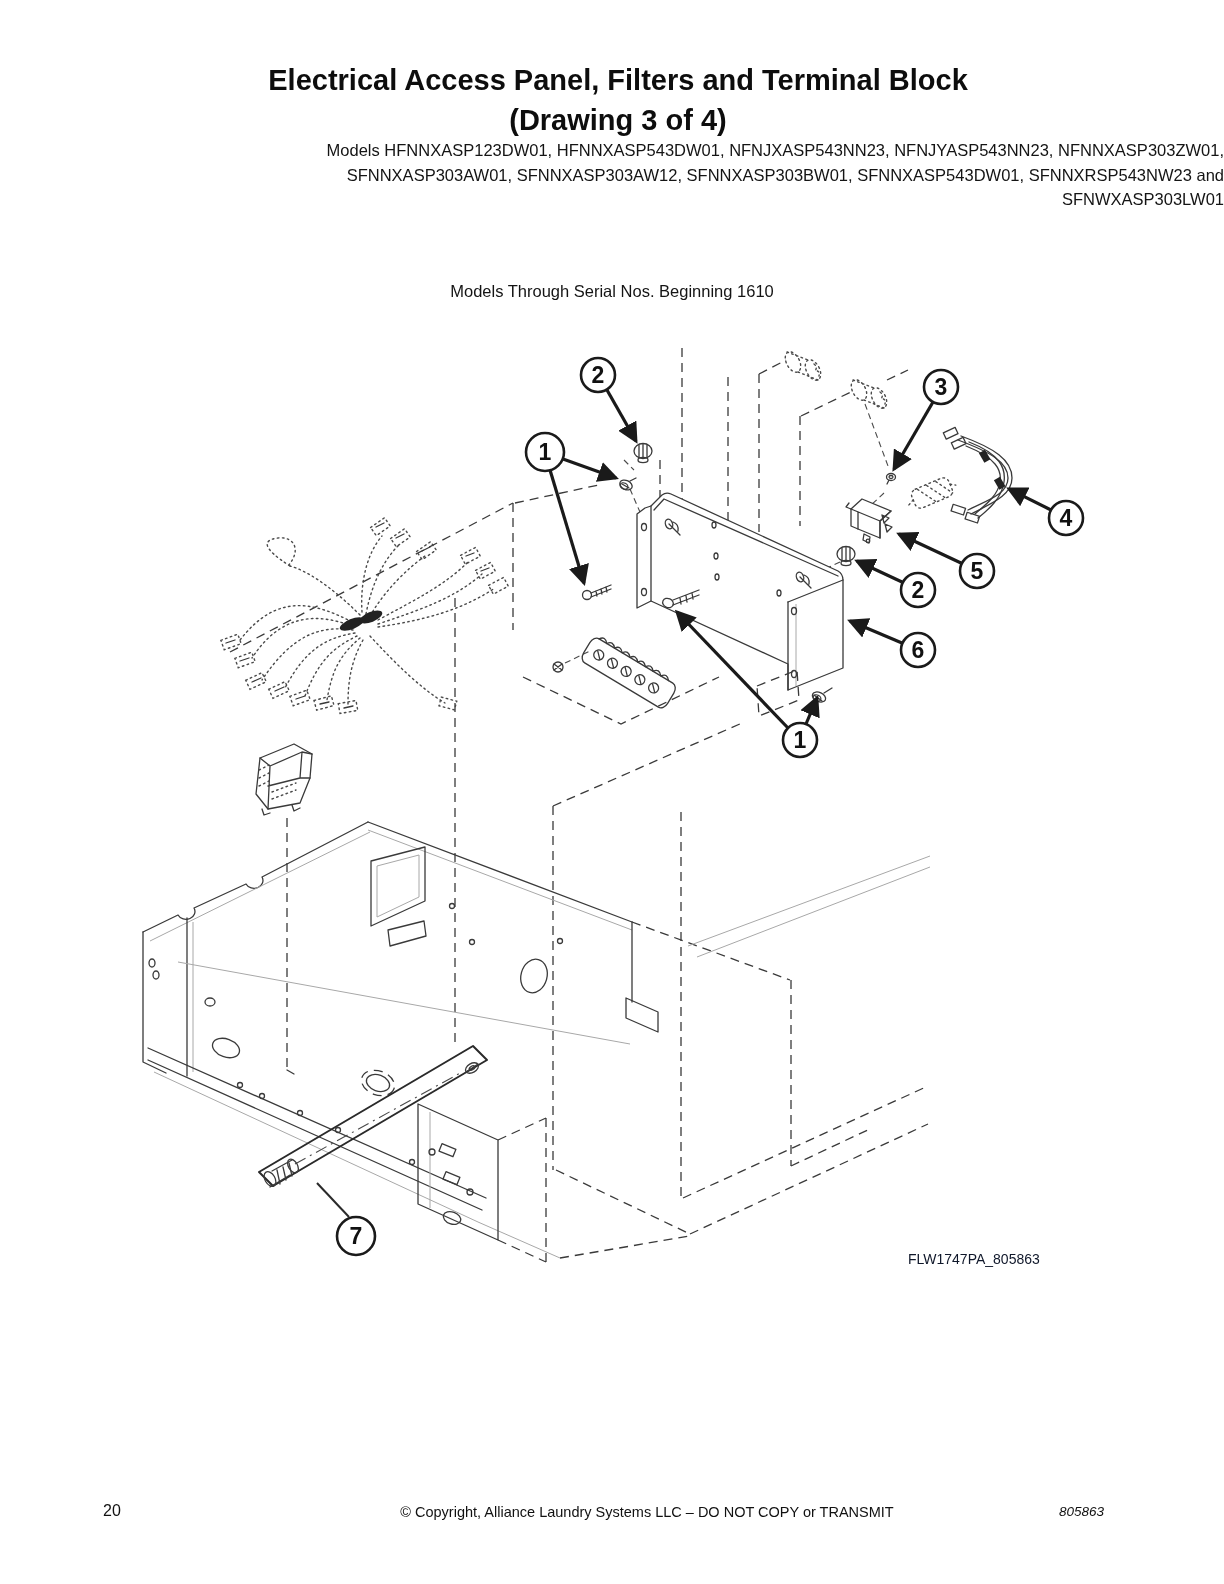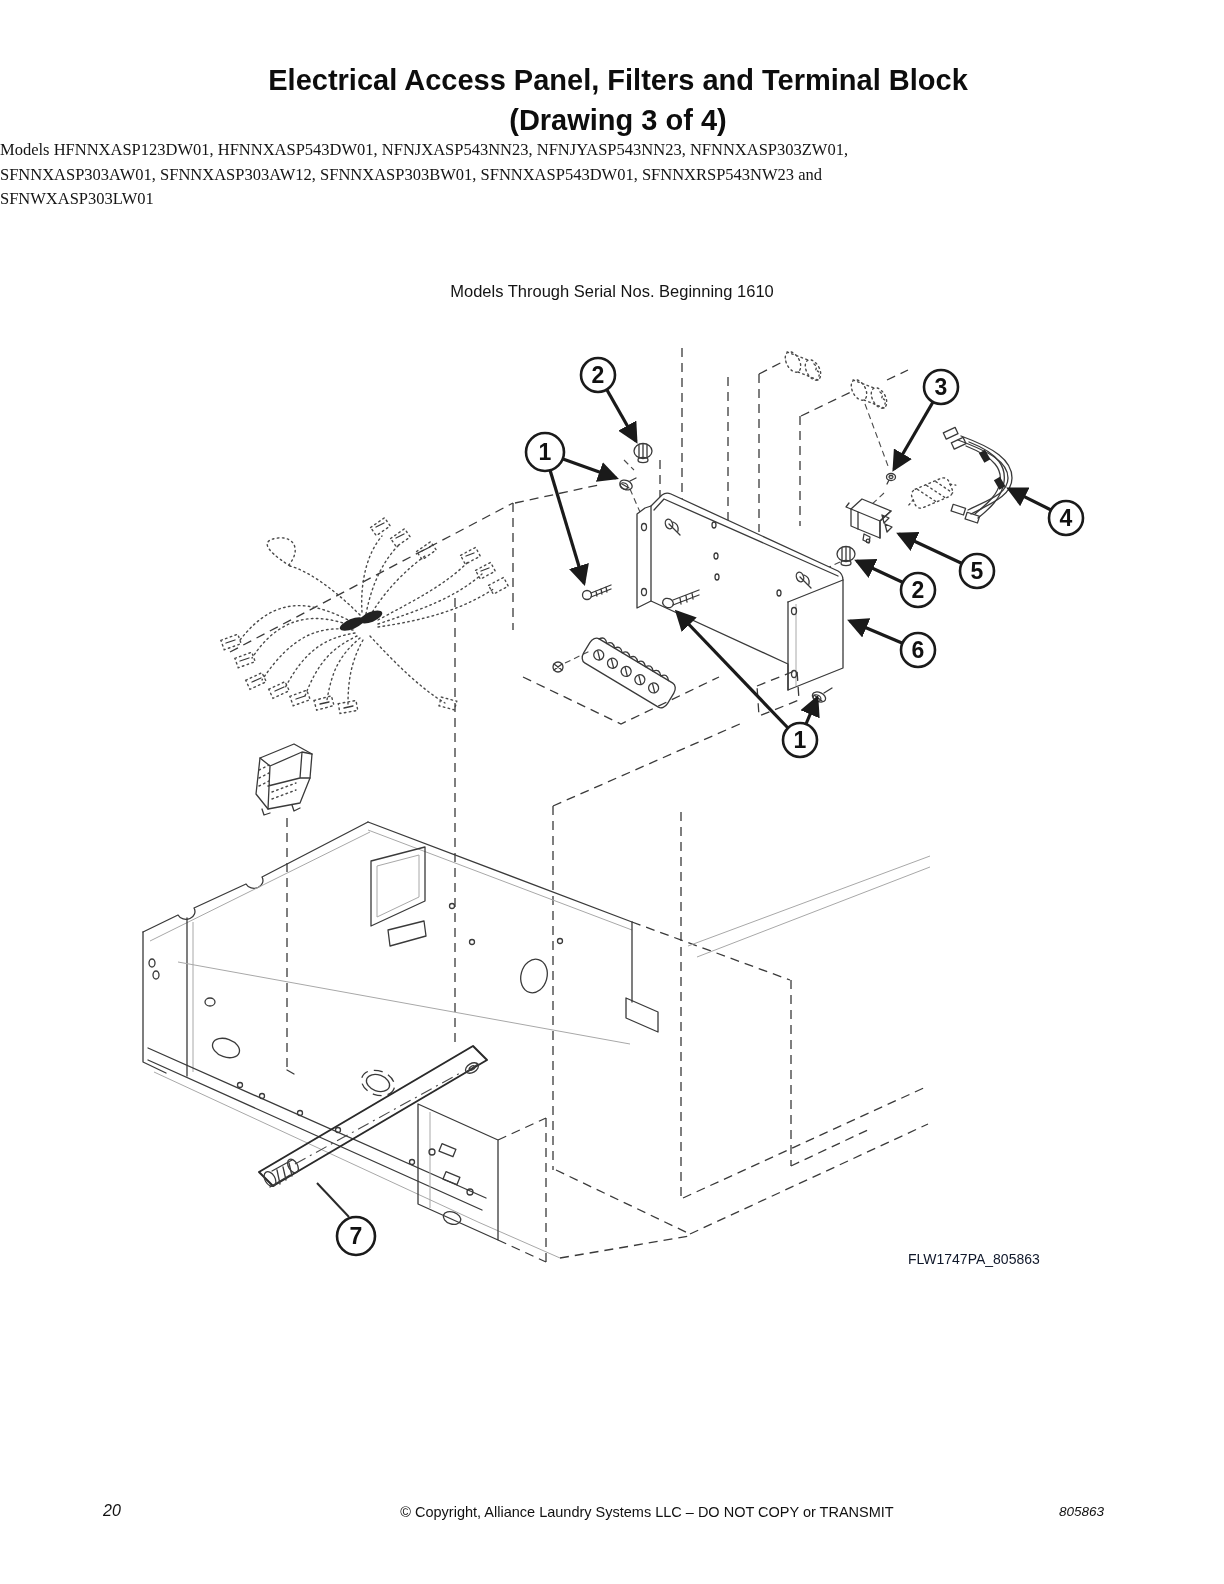--- a/index.html
+++ b/index.html
@@ -1,25 +1,25 @@
 <!DOCTYPE html>
 <html><head>
 <meta charset="utf-8">
 <style>
   html,body{margin:0;padding:0;background:#ffffff;}
   .page{position:relative;width:1224px;height:1584px;background:#ffffff;overflow:hidden;
         font-family:"Liberation Sans","DejaVu Sans",sans-serif;color:#111;}
   .title{position:absolute;top:60px;left:6px;width:100%;text-align:center;
          font-size:29px;font-weight:bold;line-height:40px;color:#0d0d0d;}
-  .models{position:absolute;top:138px;left:0;width:100%;text-align:left;
-          font-size:16.5px;line-height:24.5px;color:#141414;font-family:Liberation Serif, serif;}
+  .models{position:absolute;top:138px;left:0;width:100%;text-align:right;
+          font-size:16.5px;line-height:24.5px;color:#141414;}
   .serial{position:absolute;top:246px;left:0;width:100%;text-align:center;
           font-size:16.5px;color:#141414;margin-top:36px;}
   .figcode{position:absolute;top:1251px;left:908px;font-size:14px;color:#0f172a;}
-  .footer-page{position:absolute;top:1502px;left:103px;font-size:16px;color:#111;font-style:italic;}
+  .footer-page{position:absolute;top:1502px;left:103px;font-size:16px;color:#111;}
   .footer-copy{position:absolute;top:1504px;left:0;width:100%;text-align:center;font-size:14.5px;color:#111;padding-left:35px;}
   .footer-doc{position:absolute;top:1504px;right:120px;font-size:13.5px;color:#111;font-style:italic;}
   svg.diagram{position:absolute;left:0;top:0;}
   
   .ln{stroke:#3a3a3a;stroke-width:1.3;fill:none;stroke-linecap:round;stroke-linejoin:round;}
   .ln2{stroke:#2a2a2a;stroke-width:2;fill:none;stroke-linejoin:round;}
   .lt{stroke:#a8a8a8;stroke-width:1;fill:none;}
   .dash{stroke:#3a3a3a;stroke-width:1.3;fill:none;stroke-dasharray:9 6;}
   .dashf{stroke:#4a4a4a;stroke-width:1.1;fill:none;stroke-dasharray:6 4;}
   .dot{stroke:#4a4a4a;stroke-width:1.4;fill:none;stroke-dasharray:1.6 3.4;stroke-linecap:round;}

